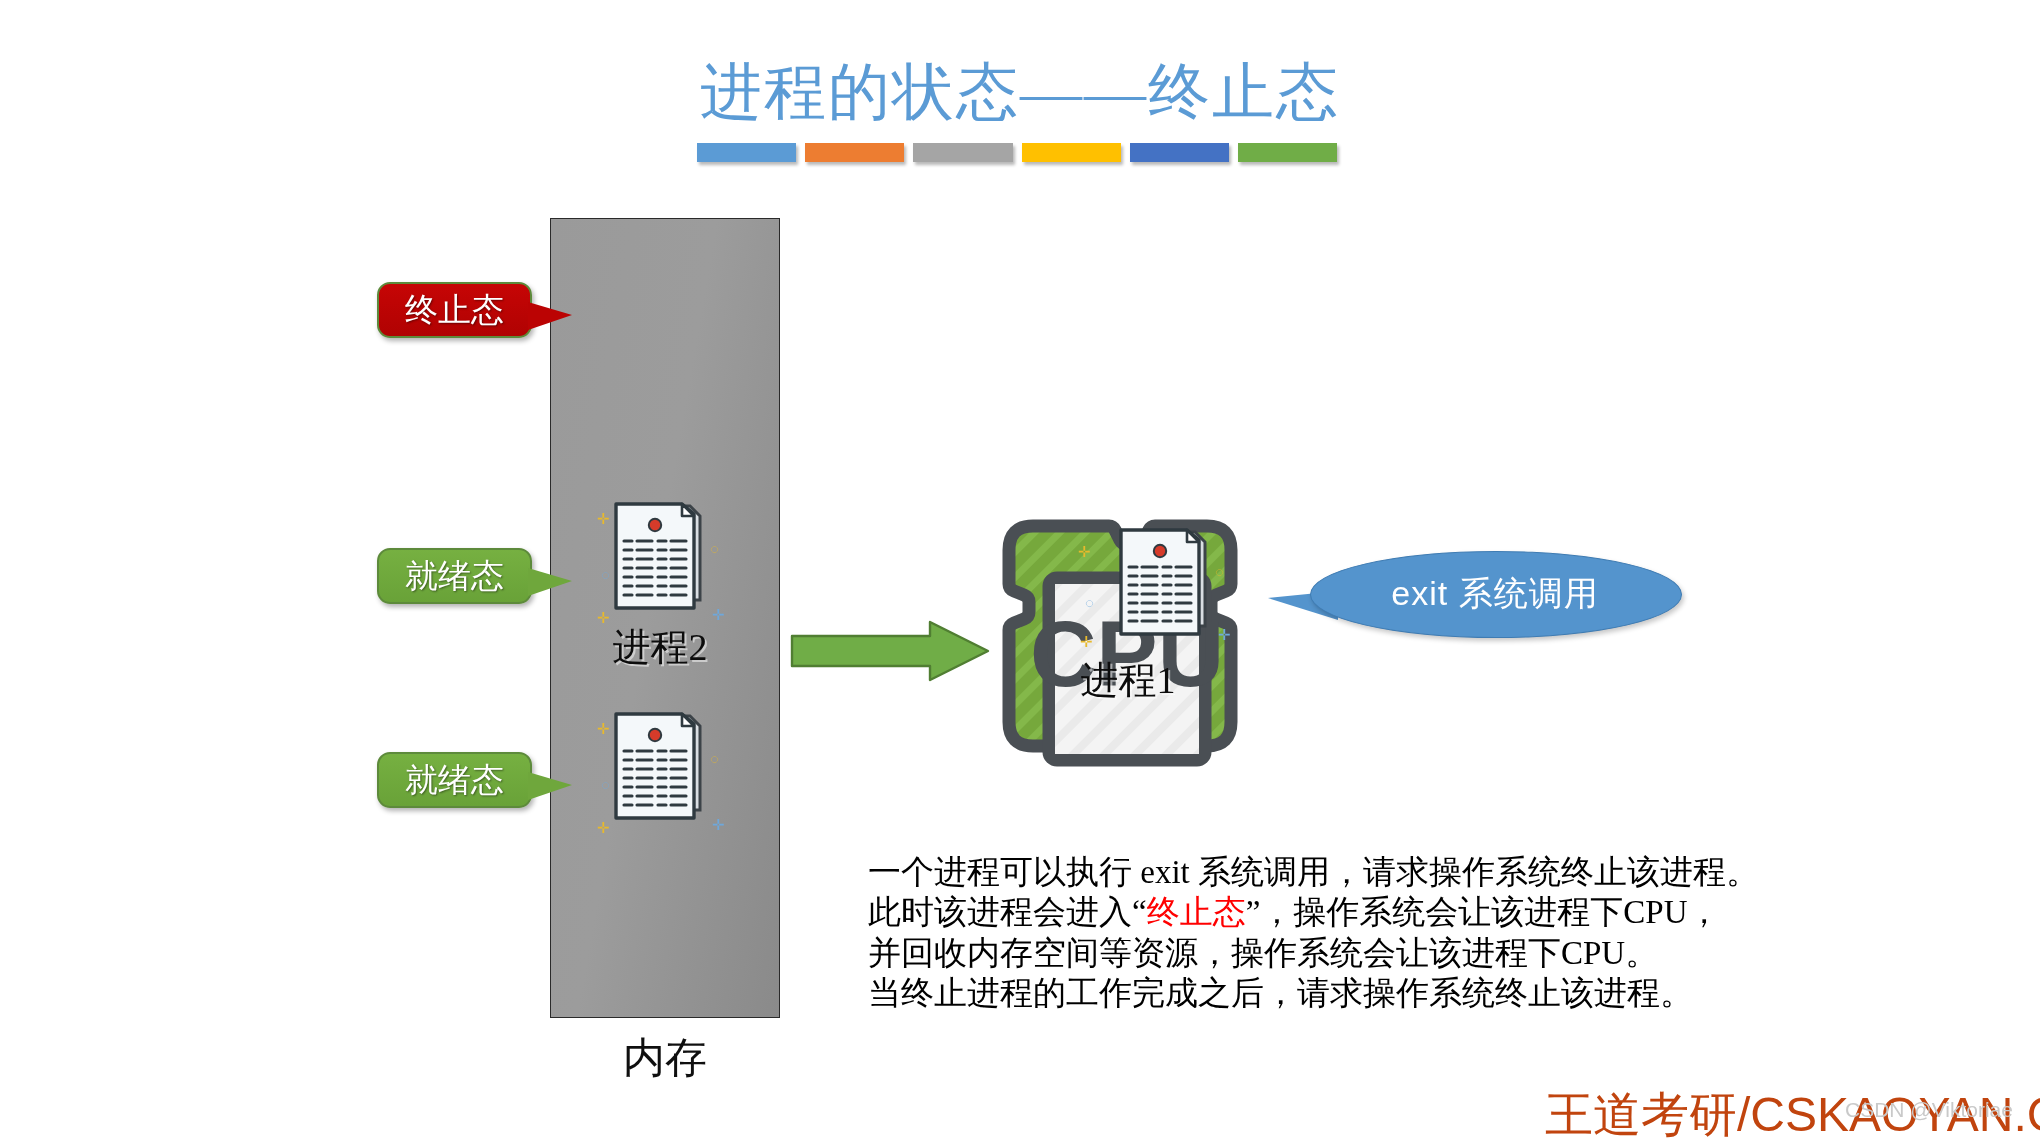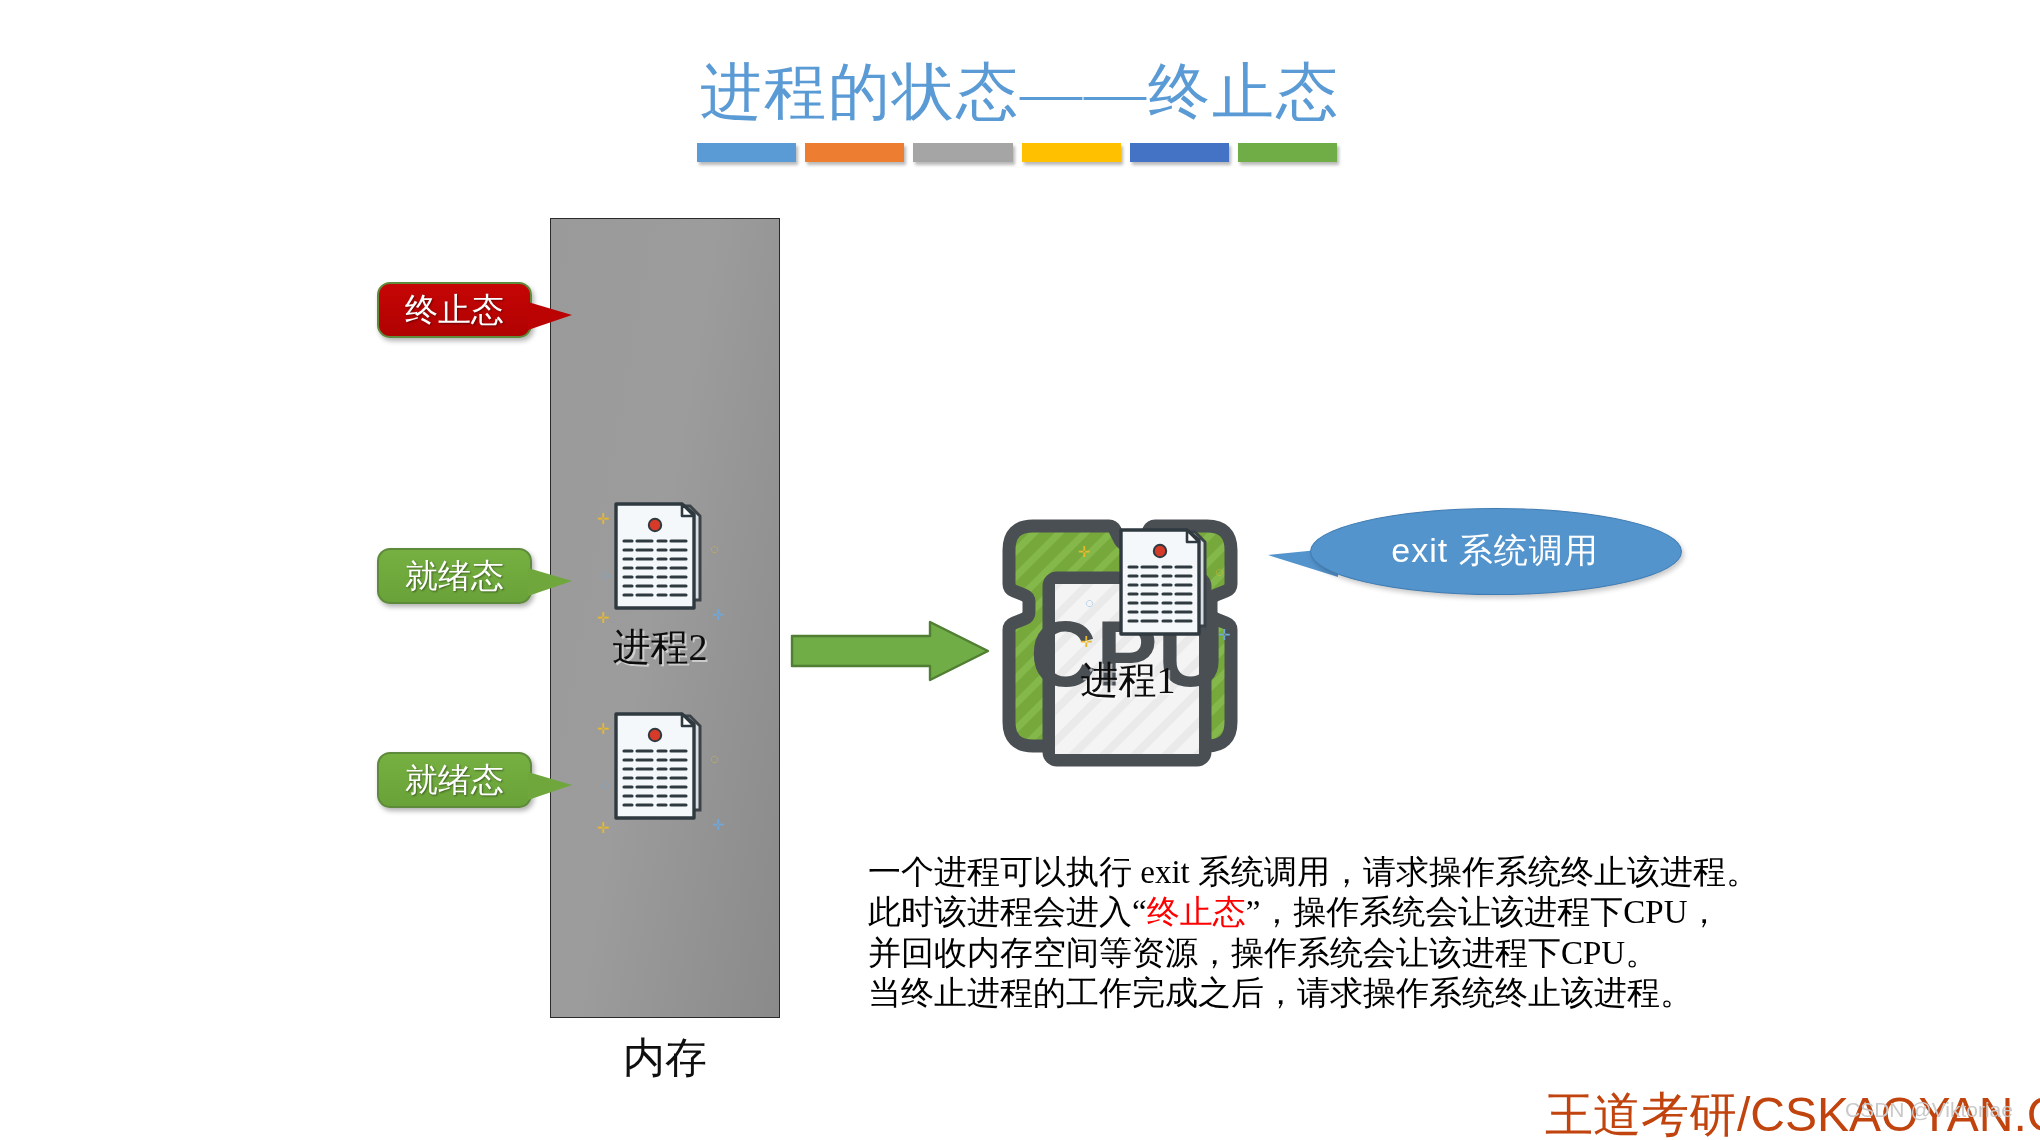--- a/index.html
+++ b/index.html
@@ -101,21 +101,21 @@
   .spark.b{color:#6ea8dc;}
 
   
   .arrow{position:absolute;left:790px;top:620px;width:200px;height:62px;}
 
   
   .cpu{position:absolute;left:997px;top:514px;width:262px;height:265px;}
 
   
   .bubble{
-    position:absolute;left:1310px;top:508px;
+    position:absolute;left:1310px;top:551px;
     width:370px;height:85px;
   }
   .bubble-body{
     position:absolute;left:0;top:0;width:370px;height:85px;
     background:#5494cd;border-radius:50% / 50%;
     border:1px solid #3f7cb3;
     box-shadow:2px 3px 5px rgba(0,0,0,.22);
   }
   .bubble-tail{
     position:absolute;left:-42px;top:40px;

